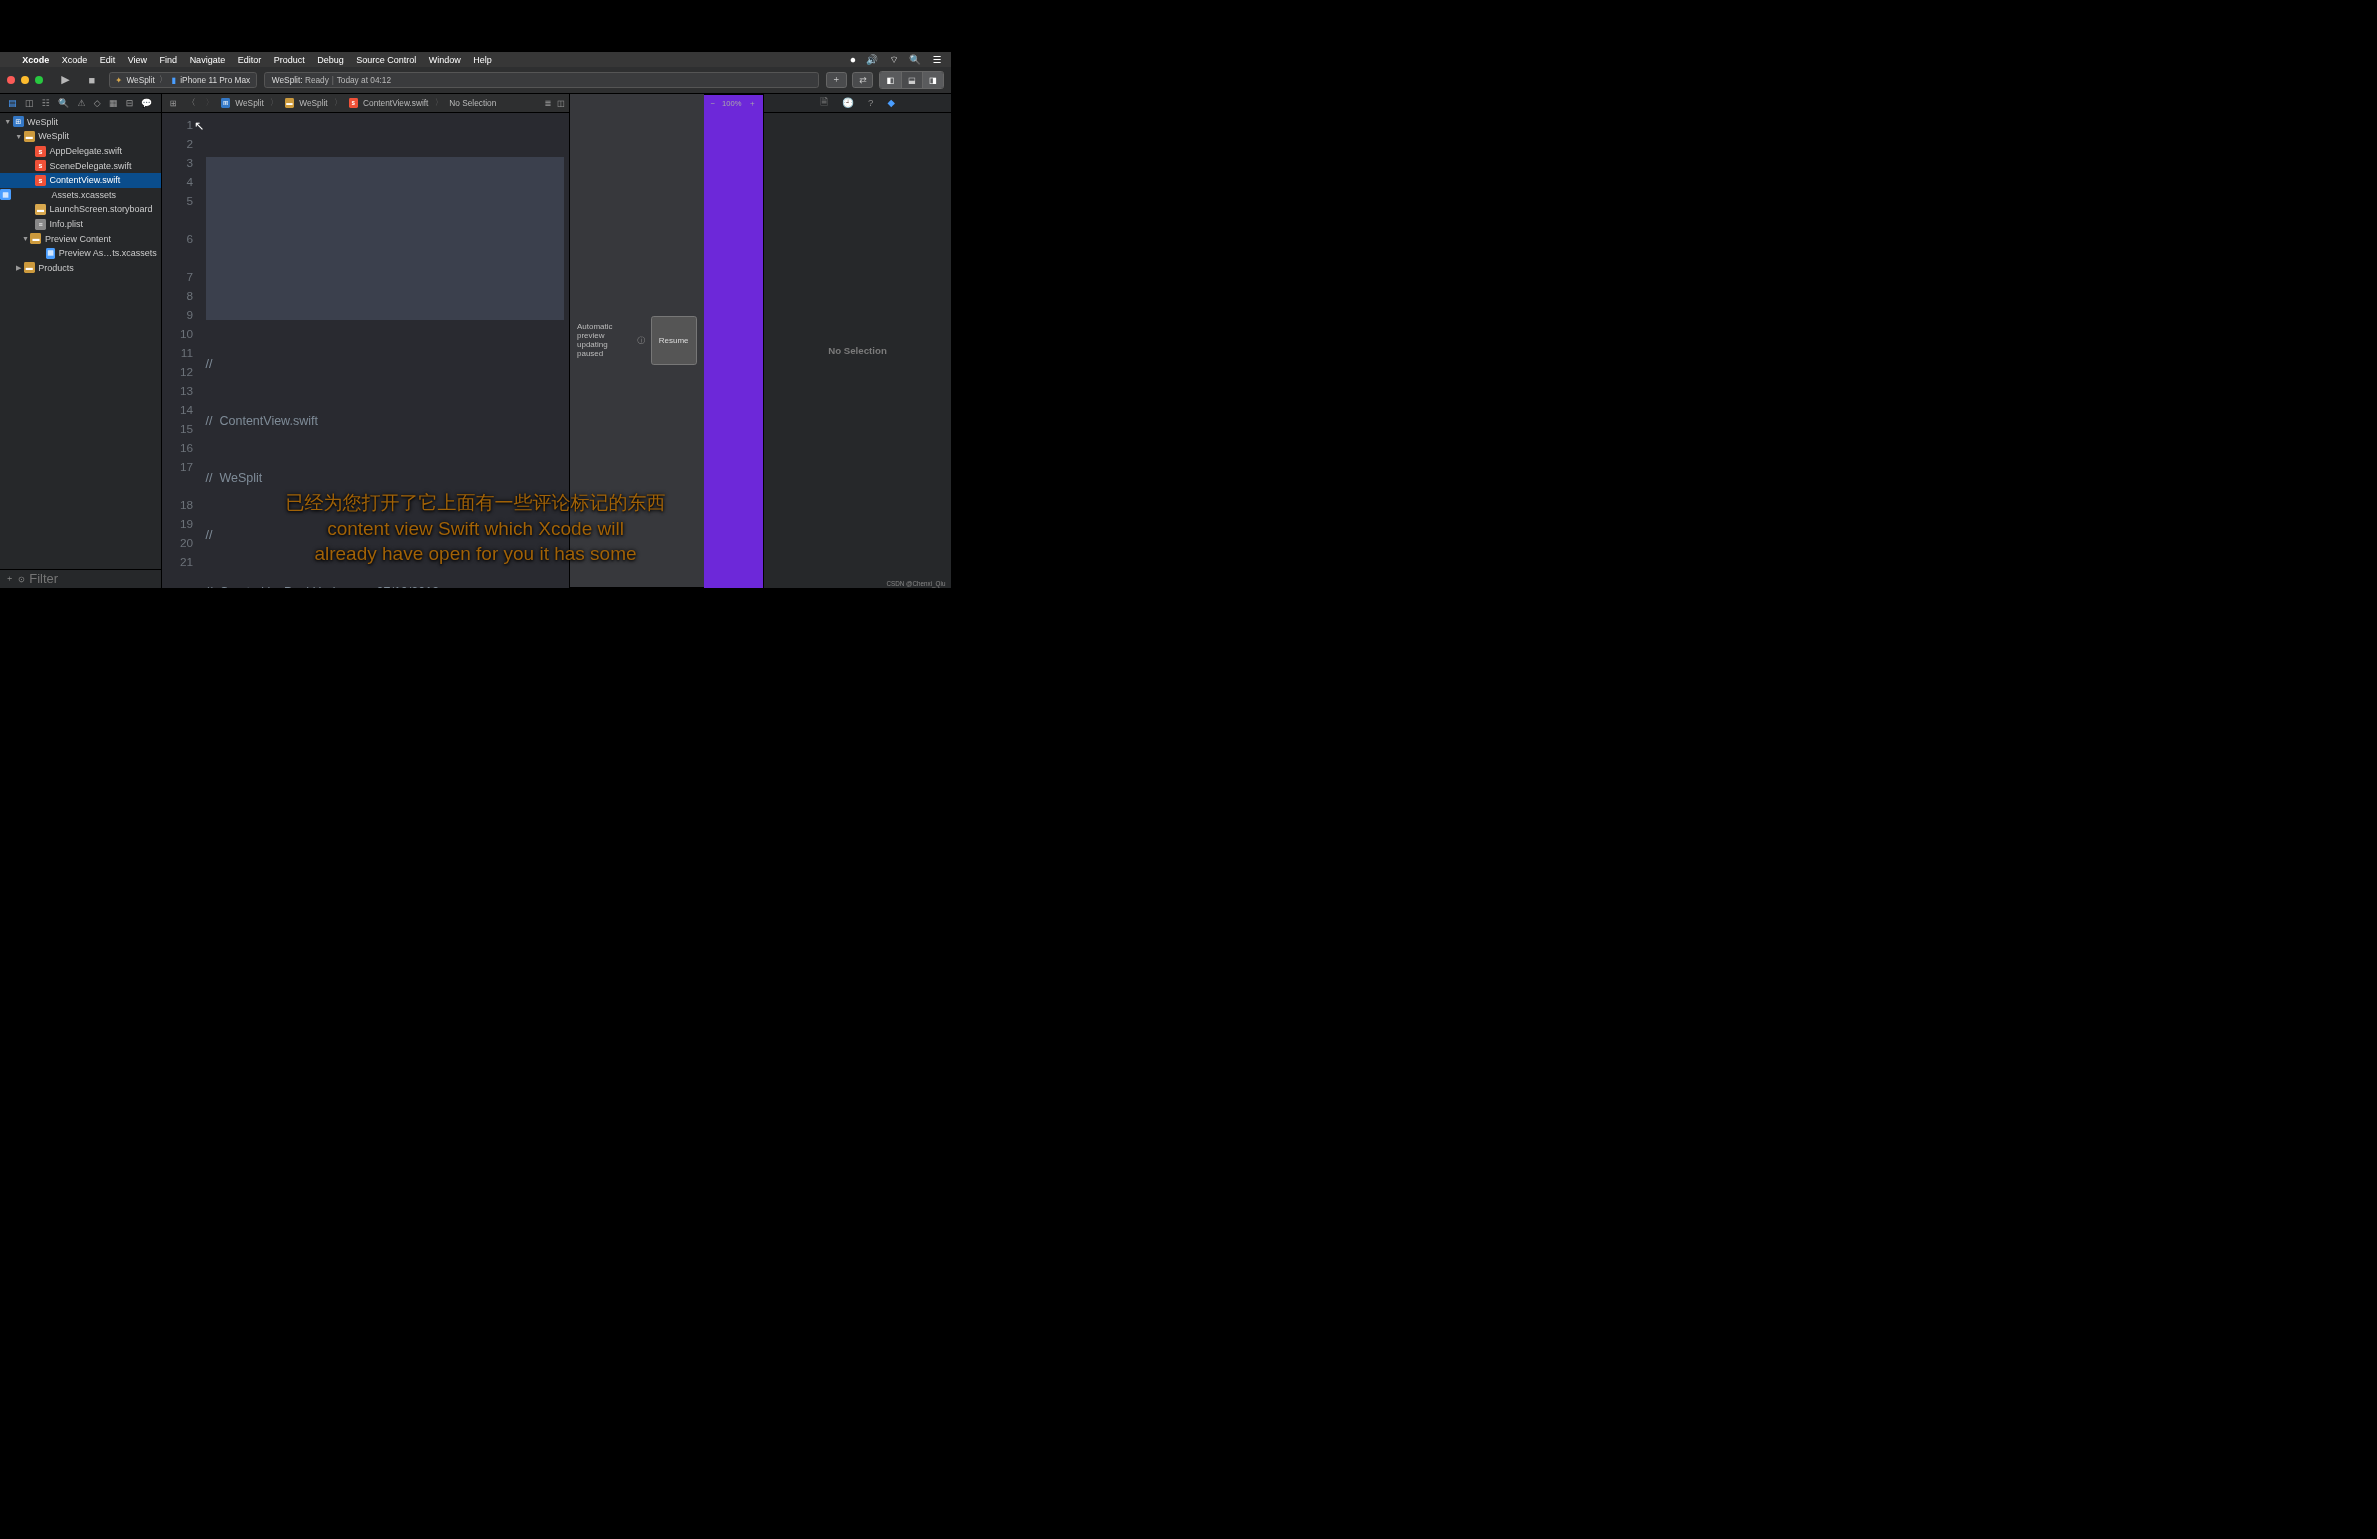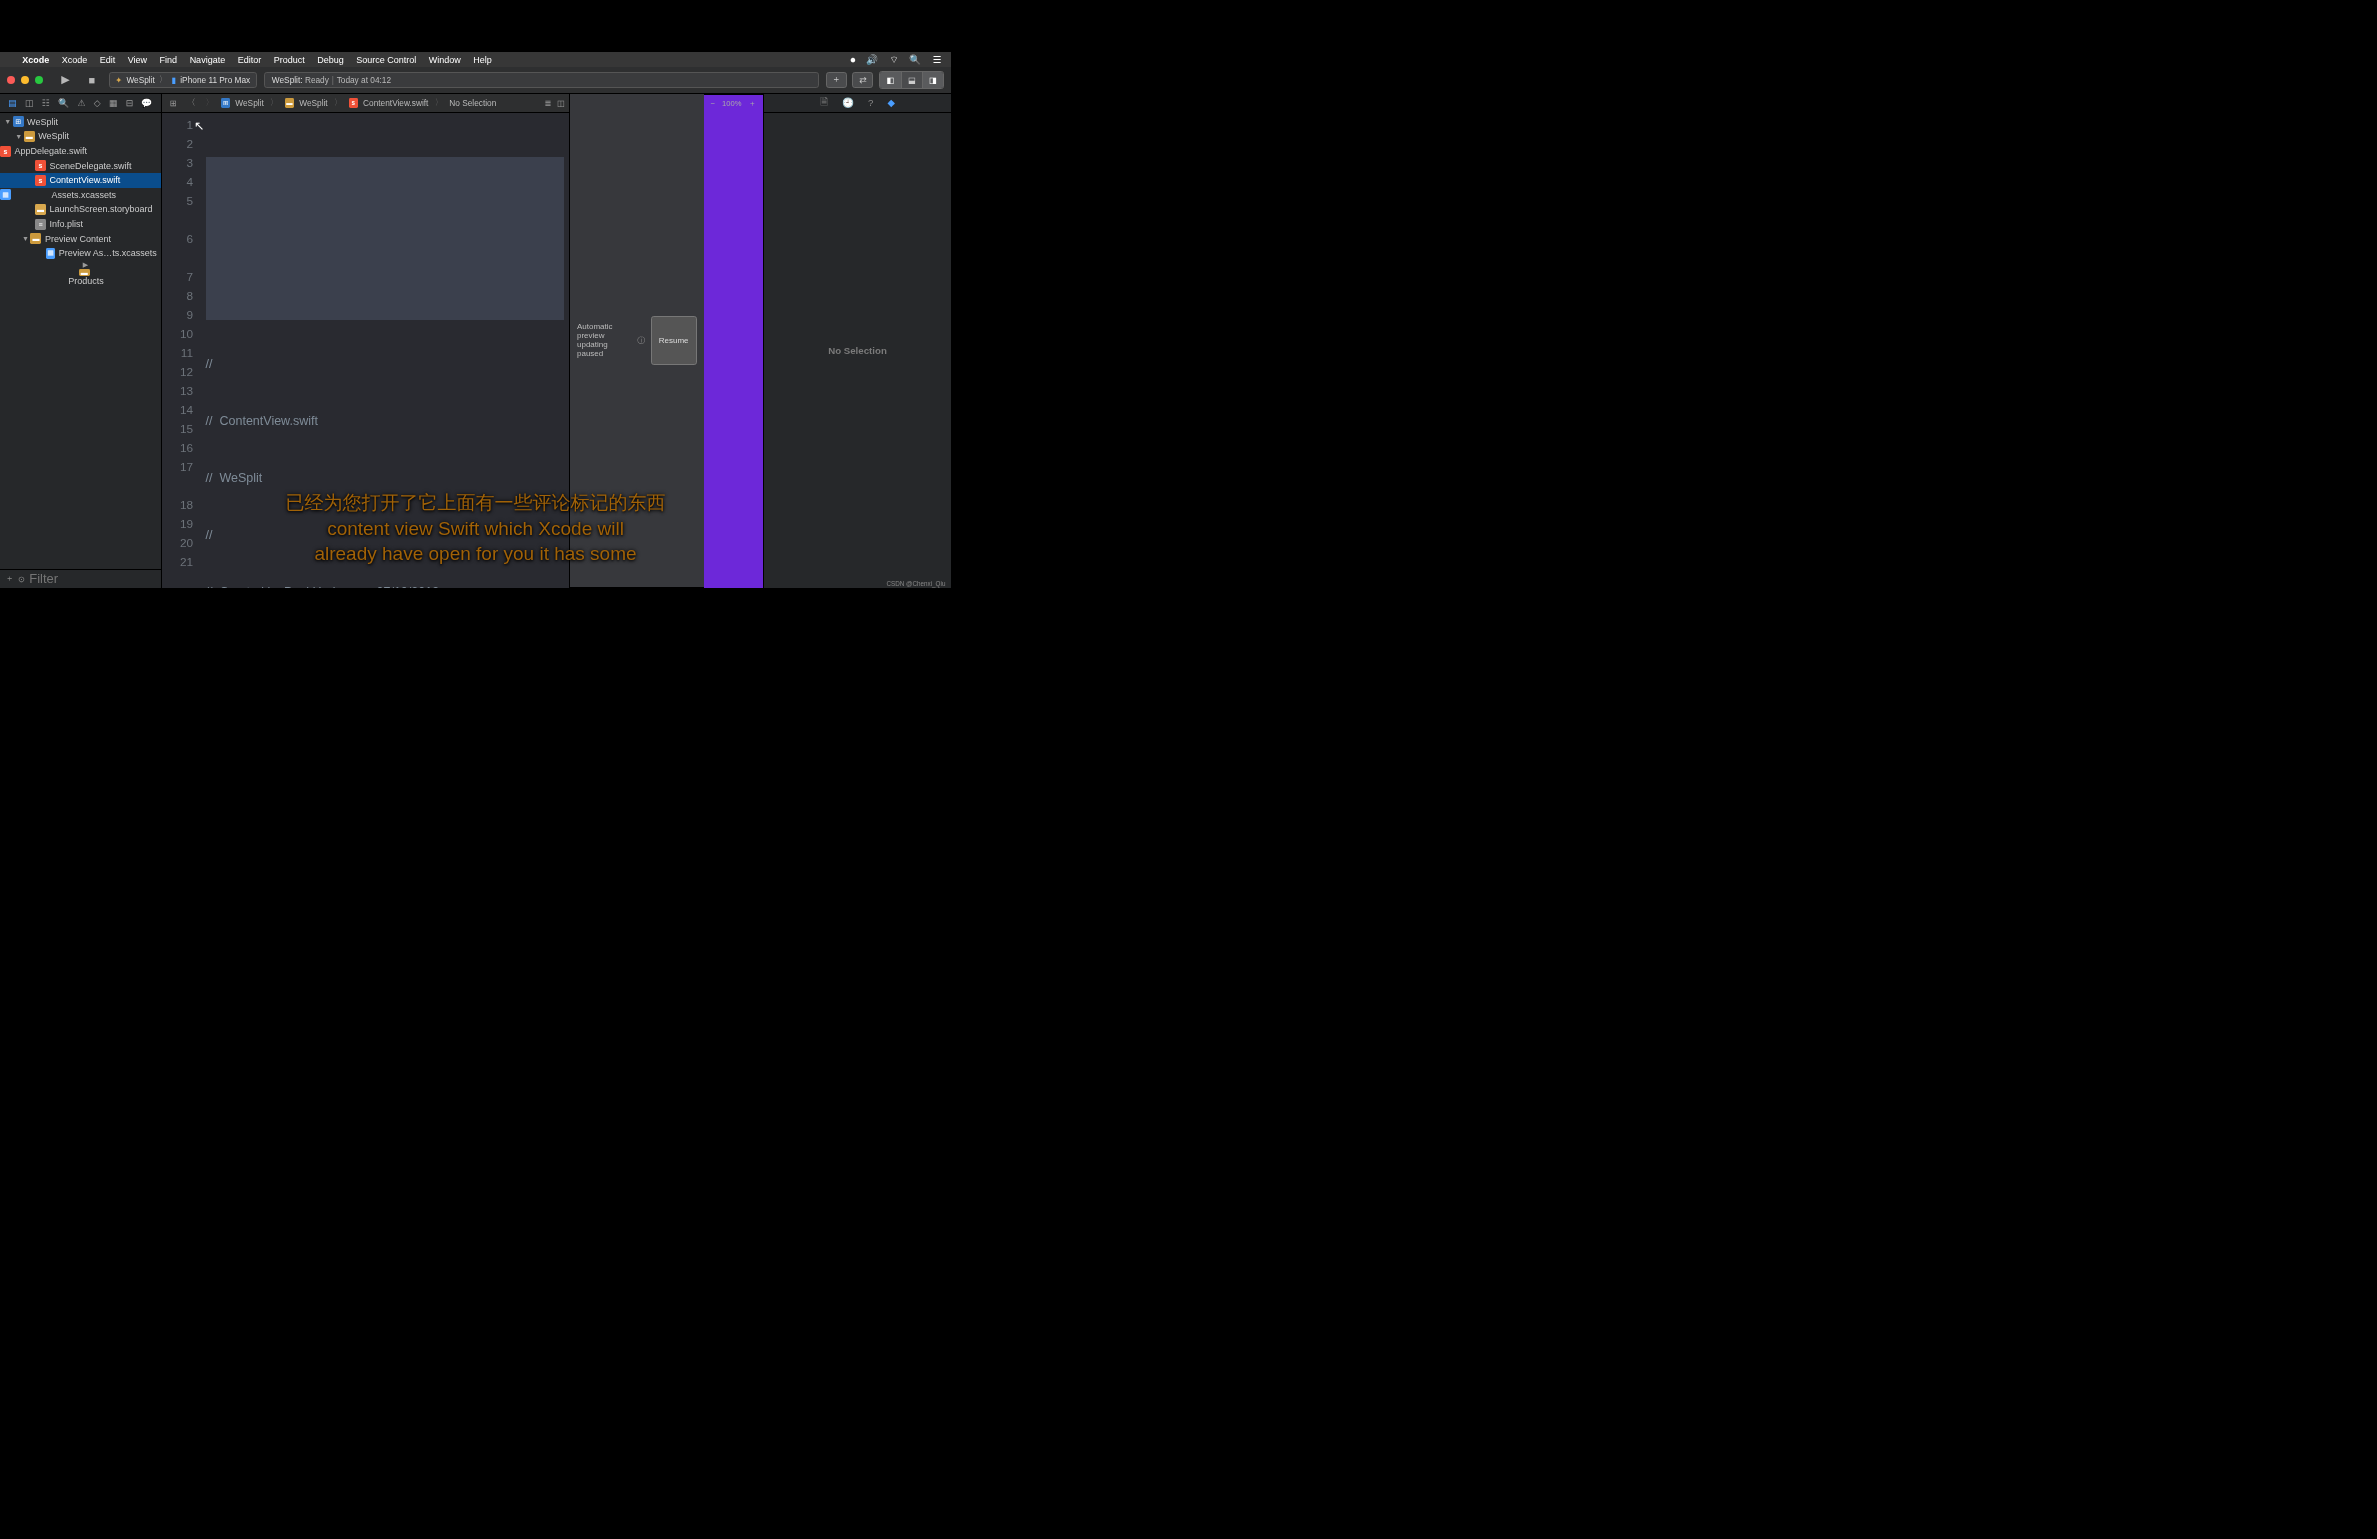--- a/index.html
+++ b/index.html
@@ -162,21 +162,21 @@
       <div class="tree-row" style="padding-left:4.2px;">
         <span class="disc">▼</span>
           <span class="icon-box ic-proj">⊞</span>
           <span>WeSplit</span>
       </div>
       <div class="tree-row" style="padding-left:15.3px;">
         <span class="disc">▼</span>
           <span class="icon-box ic-folder">▬</span>
           <span>WeSplit</span>
       </div>
-      <div class="tree-row" style="">
+      <div class="tree-row" style="padding-left:35px;">
         <span class="icon-box ic-swift">s</span>
           <span>AppDelegate.swift</span>
       </div>
       <div class="tree-row" style="padding-left:35px;">
         <span class="icon-box ic-swift">s</span>
           <span>SceneDelegate.swift</span>
       </div>
       <div class="tree-row sel" style="padding-left:35px;">
         <span class="icon-box ic-swift">s</span>
           <span>ContentView.swift</span>
@@ -195,21 +195,21 @@
       </div>
       <div class="tree-row" style="padding-left:22px;">
         <span class="disc">▼</span>
           <span class="icon-box ic-folder">▬</span>
           <span>Preview Content</span>
       </div>
       <div class="tree-row" style="padding-left:46px;">
         <span class="icon-box ic-assets">▦</span>
           <span>Preview As…ts.xcassets</span>
       </div>
-      <div class="tree-row" style="padding-left:15.3px;flex-direction:column;">
+      <div class="tree-row" style="padding-left:15.3px;">
         <span class="disc">▶</span>
           <span class="icon-box ic-folder">▬</span>
           <span>Products</span>
       </div>
     </div>
     <div class="nav-filter">
       <span>＋</span>
       <span>⊙</span>
       <input placeholder="Filter" style="">
       <span>⊙</span>

